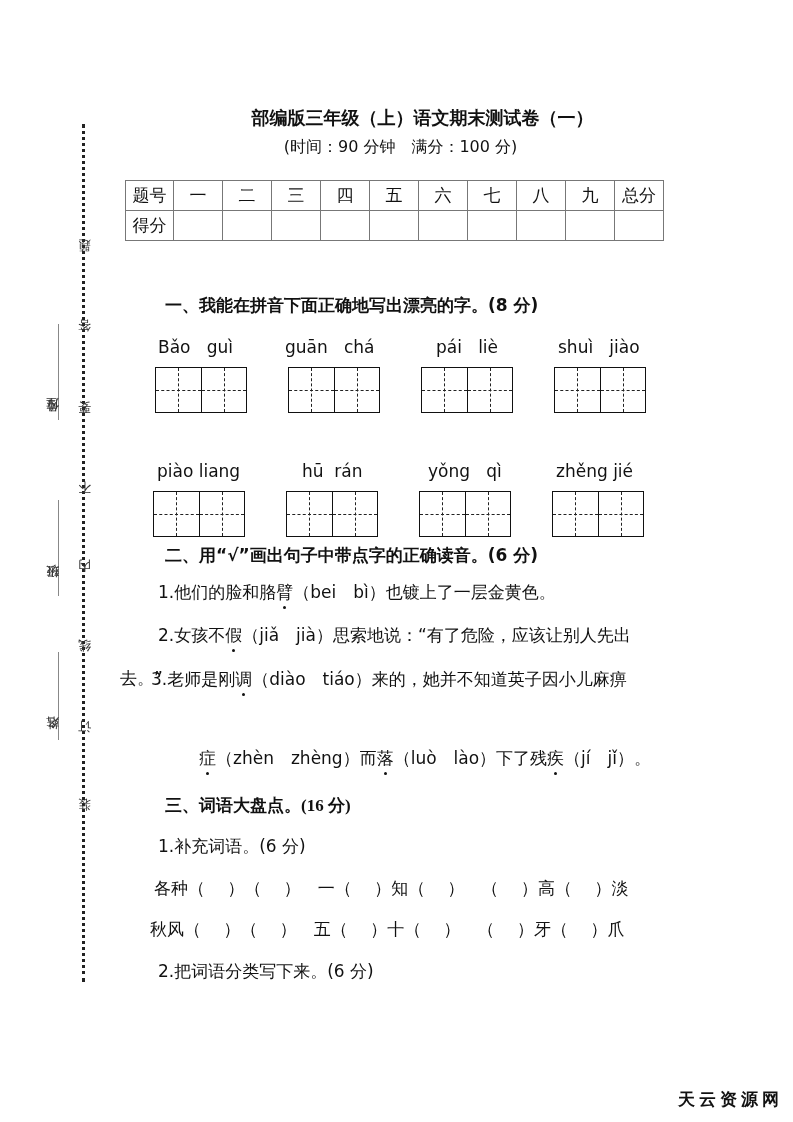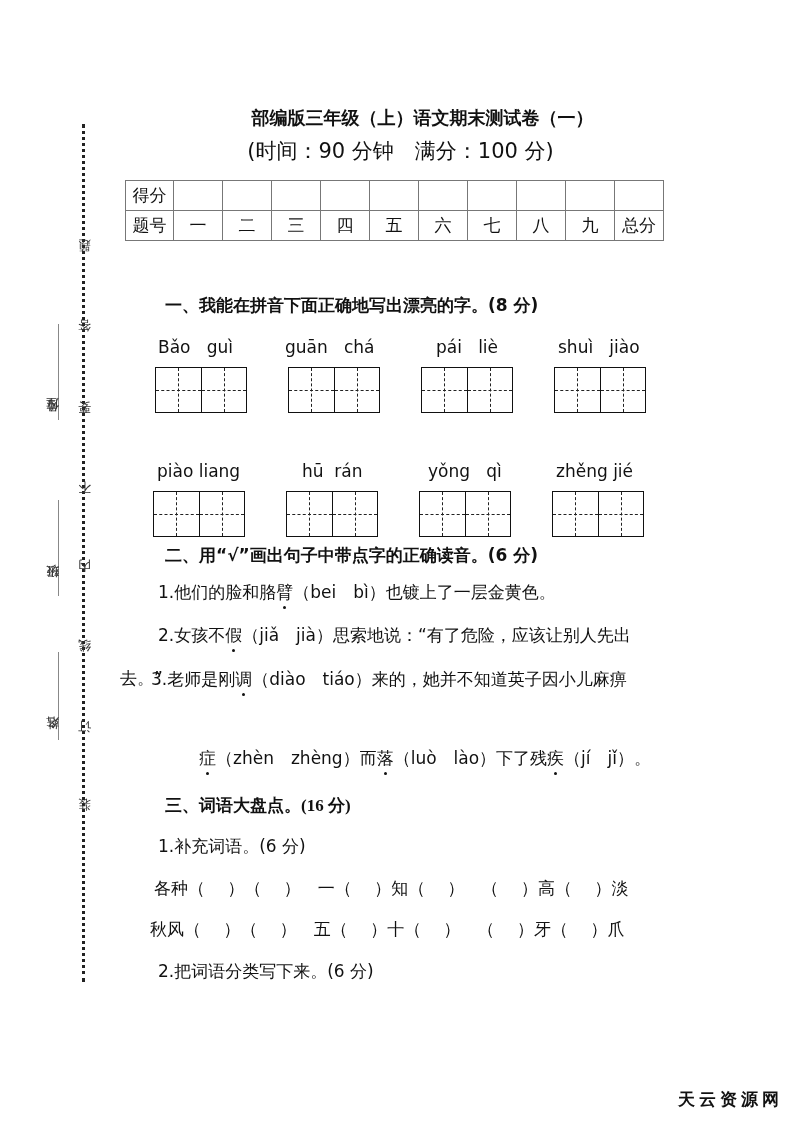--- a/index.html
+++ b/index.html
@@ -1,21 +1,21 @@
 <!DOCTYPE html>
 <html><head>
 <meta charset="utf-8">
 <style>
   html, body { margin:0; padding:0; background:#fff; }
   body { width:793px; height:1122px; position:relative; overflow:hidden;
          font-family:"DejaVu Sans", "Liberation Sans", sans-serif; color:#111; }
   .abs { position:absolute; }
   .title { left:0; width:793px; top:106px; text-align:center; font-size:18px; font-weight:bold;padding-left:30px; }
   .title span { position:relative; left:-4px; }
-  .subtitle { left:0; width:793px; top:137px; text-align:center; font-size:21px; }
+  .subtitle { left:0; width:793px; top:137px; text-align:center; font-size:16px; }
   .subtitle span { position:relative; left:4px; }
 
   table.score { position:absolute; left:125px; top:180px; border-collapse:collapse; }
   table.score td { border:1px solid #777; width:48px; height:29px; text-align:center;
                    font-size:17px; padding:0; }
   table.score td.lbl { width:47px; }
 
   .sec-head { font-size:17px; font-weight:bold; left:120px;margin-left:45px; }
   .pinyin { font-size:17px; font-family:"DejaVu Sans", sans-serif; white-space:pre; }
   .grid { width:90px; height:44px; border:1.3px solid #111; display:flex; }
@@ -55,44 +55,44 @@
 <div class="abs vtxt" style="left:44px;top:588px;">班级</div>
 <div class="abs vline" style="left:58px;top:652px;height:88px;"></div>
 <div class="abs vtxt" style="left:44px;top:740px;">姓名</div>
 
 <div class="abs title"><span>部编版三年级（上）语文期末测试卷（一）</span></div>
 <div class="abs subtitle"><span>(时间：90 分钟　满分：100 分)</span></div>
 
 <table class="score">
   <tbody>
       <tr>
+    <td class="lbl">题号</td>
+    <td>一</td>
+    <td>二</td>
+    <td>三</td>
+    <td>四</td>
+    <td>五</td>
+    <td>六</td>
+    <td>七</td>
+    <td>八</td>
+    <td>九</td>
+    <td>总分</td>
+  </tr>
+  <tr>
     <td class="lbl">得分</td>
     <td></td>
     <td></td>
     <td></td>
     <td></td>
     <td></td>
     <td></td>
     <td></td>
     <td></td>
     <td></td>
     <td></td>
-  </tr>
-  <tr>
-    <td class="lbl">题号</td>
-    <td>一</td>
-    <td>二</td>
-    <td>三</td>
-    <td>四</td>
-    <td>五</td>
-    <td>六</td>
-    <td>七</td>
-    <td>八</td>
-    <td>九</td>
-    <td>总分</td>
   </tr>
 </tbody>
   </table>
 
 <div class="abs sec-head" style="top:294px;">一、我能在拼音下面正确地写出漂亮的字。(8 分)</div>
 
 <div class="abs pinyin" style="left:158px;top:337px;">Bǎo   guì</div>
 <div class="abs grid" style="left:155px;top:367px;">
     <div class="cell"></div>
     <div class="cell"></div>

